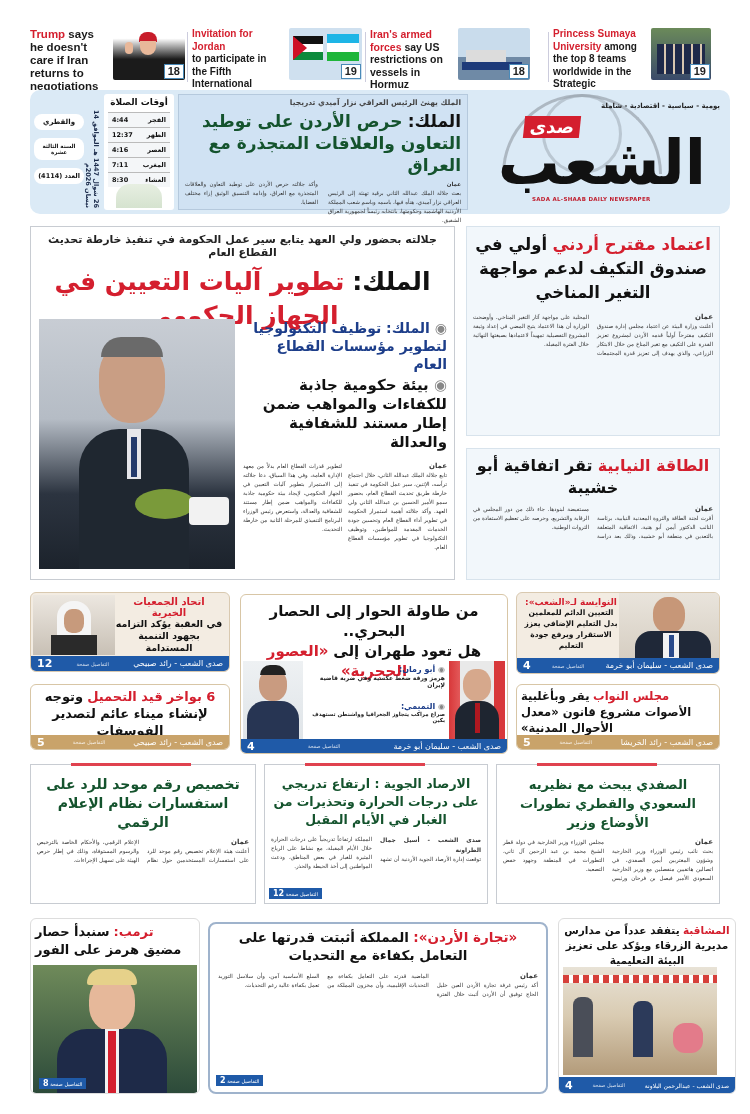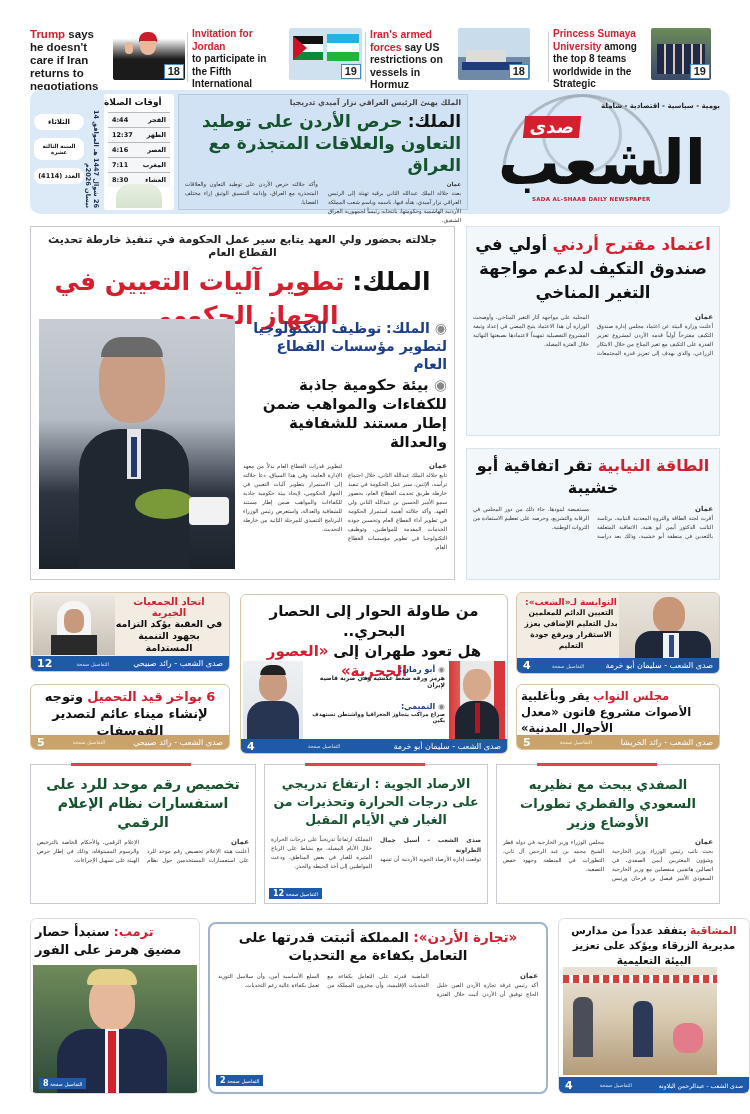--- a/index.html
+++ b/index.html
@@ -66,28 +66,28 @@
   <div class="txt" style="width:92px;font-size:10px;line-height:12.5px"><span class="red">Princess Sumaya University</span><span> among the top 8 teams worldwide in the Strategic Expansion Challenge</span></div>
   <div class="thumb" style="width:60px;background:linear-gradient(180deg,#6b8a5a,#3a4a6a)">
     <div class="abs" style="left:6px;top:16px;width:48px;height:30px;background:repeating-linear-gradient(90deg,#1f2a4a 0 7px,#d8c6b0 7px 9px)"></div>
     <span class="pgnum">19</span>
   </div>
 </div>
 
 <div class="mast">
 
   <div class="abs" style="left:4px;top:24px;width:50px">
-    <div style="background:#fff;border-radius:8px;font-size:7px;font-weight:bold;text-align:center;padding:4px 0;margin-bottom:8px;direction:rtl">الثلاثاء</div>
+    <div style="background:#fff;border-radius:8px;font-size:7px;font-weight:bold;text-align:center;padding:4px 0;margin-bottom:8px;direction:rtl">والقطري</div>
     <div style="background:#fff;border-radius:8px;font-size:5.5px;font-weight:bold;text-align:center;padding:5px 0;margin-bottom:8px;direction:rtl">السنة الثالثة عشرة</div>
     <div style="background:#fff;border-radius:8px;font-size:6.5px;font-weight:bold;text-align:center;padding:4px 0;direction:rtl">العدد (4114)</div>
   </div>
   <div class="abs" style="left:58px;top:6px;width:12px;height:112px;writing-mode:vertical-rl;font-size:6.5px;font-weight:bold;color:#1a2a4a;direction:rtl">26 شوال 1447 هـ الموافق 14 نيسان 2026م</div>
 
   <div class="abs" style="left:74px;top:4px;width:70px;height:116px;background:#fff;border-radius:3px">
-    <div style="font-size:9px;font-weight:bold;text-align:left;margin-top:3px;direction:rtl">أوقات الصلاة</div>
+    <div style="font-size:9px;font-weight:bold;text-align:center;margin-top:3px;direction:rtl">أوقات الصلاة</div>
     <div id="prayer-list" style="margin:5px 4px 0">
         <div style="display: flex; justify-content: space-between; direction: rtl; font-size: 6.5px; font-weight: bold; border-top: 1px solid rgb(187, 187, 187); padding: 3px 4px; background: rgb(244, 246, 248);">
           <span>الفجر</span>
           <span>4:44</span>
         </div>
         <div style="display: flex; justify-content: space-between; direction: rtl; font-size: 6.5px; font-weight: bold; border-top: 1px solid rgb(187, 187, 187); padding: 3px 4px; background: rgb(244, 246, 248);">
           <span>الظهر</span>
           <span>12:37</span>
         </div>
         <div style="display: flex; justify-content: space-between; direction: rtl; font-size: 6.5px; font-weight: bold; border-top: 1px solid rgb(187, 187, 187); padding: 3px 4px; background: rgb(244, 246, 248);">
@@ -254,21 +254,21 @@
   <div style="font-size:12.5px;line-height:18px;text-align:center;margin-top:4px" class="h-blue">الارصاد الجوية : ارتفاع تدريجي على درجات الحرارة وتحذيرات من الغبار في الأيام المقبل</div>
   <div class="body-txt" style="margin-top:6px;column-count:2;column-gap:8px"><b style="font-size:6px">صدى الشعب - أسيل جمال الطراونة</b><br><span>توقعت إدارة الأرصاد الجوية الأردنية أن تشهد المملكة ارتفاعاً تدريجياً على درجات الحرارة خلال الأيام المقبلة، مع نشاط على الرياح المثيرة للغبار في بعض المناطق، ودعت المواطنين إلى أخذ الحيطة والحذر.</span></div>
   <div class="abs" style="left:4px;bottom:4px;background:#1f5aa8;color:#fff;font-size:5px;padding:1px 4px;direction:rtl"><span>التفاصيل صفحة</span> <b style="font-size:8px">12</b></div>
 </div>
 <div class="box arabic" style="left:30px;top:764px;width:226px;height:140px;padding:6px">
   <div class="redbar" style="left:40px;width:120px;top:-2px"></div>
   <div class="h-blue" style="font-size:14px;line-height:19px;text-align:center;margin-top:4px">تخصيص رقم موحد للرد على استفسارات نظام الإعلام الرقمي</div>
   <div class="body-txt" style="margin-top:6px;column-count:2;column-gap:8px"><b style="font-size:7px">عمان</b><br><span>أعلنت هيئة الإعلام تخصيص رقم موحد للرد على استفسارات المستخدمين حول نظام الإعلام الرقمي، والأحكام الخاصة بالترخيص والرسوم المستوفاة، وذلك في إطار حرص الهيئة على تسهيل الإجراءات.</span></div>
 </div>
 
-<div class="card arabic" style="left:558px;top:918px;width:192px;height:176px;background:#fff;border-color:#ddd">
+<div class="card arabic" style="left:558px;top:918px;width:178px;height:176px;background:#fff;border-color:#ddd">
   <div style="text-align:center;padding:4px;font-size:10.5px;line-height:15px"><span class="h-red">المشاقبة</span> <span class="h-black">يتفقد عدداً من مدارس مديرية الزرقاء ويؤكد على تعزيز البيئة التعليمية</span></div>
   <div class="photo" style="left:4px;top:48px;width:154px;height:108px;background:linear-gradient(180deg,#e8e2d6 0,#d9cbb2 45%,#b39b7a)">
     <div class="abs" style="left:0;top:8px;width:154px;height:8px;background:repeating-linear-gradient(90deg,#d6403a 0 6px,#fff 6px 10px)"></div>
     <div class="abs" style="left:10px;top:30px;width:20px;height:60px;background:#4a4e58;border-radius:8px 8px 0 0"></div>
     <div class="abs" style="left:70px;top:34px;width:20px;height:56px;background:#2c3a5a;border-radius:8px 8px 0 0"></div>
     <div class="abs" style="left:110px;top:56px;width:30px;height:30px;background:#e37b8a;border-radius:40%"></div>
   </div>
   <div class="strip blue-strip" style="height:16px">
     <span style="font-size:6px">صدى الشعب - عبدالرحمن البلاونة</span>
     <span style="font-size:5px;opacity:.8">التفاصيل صفحة</span>

